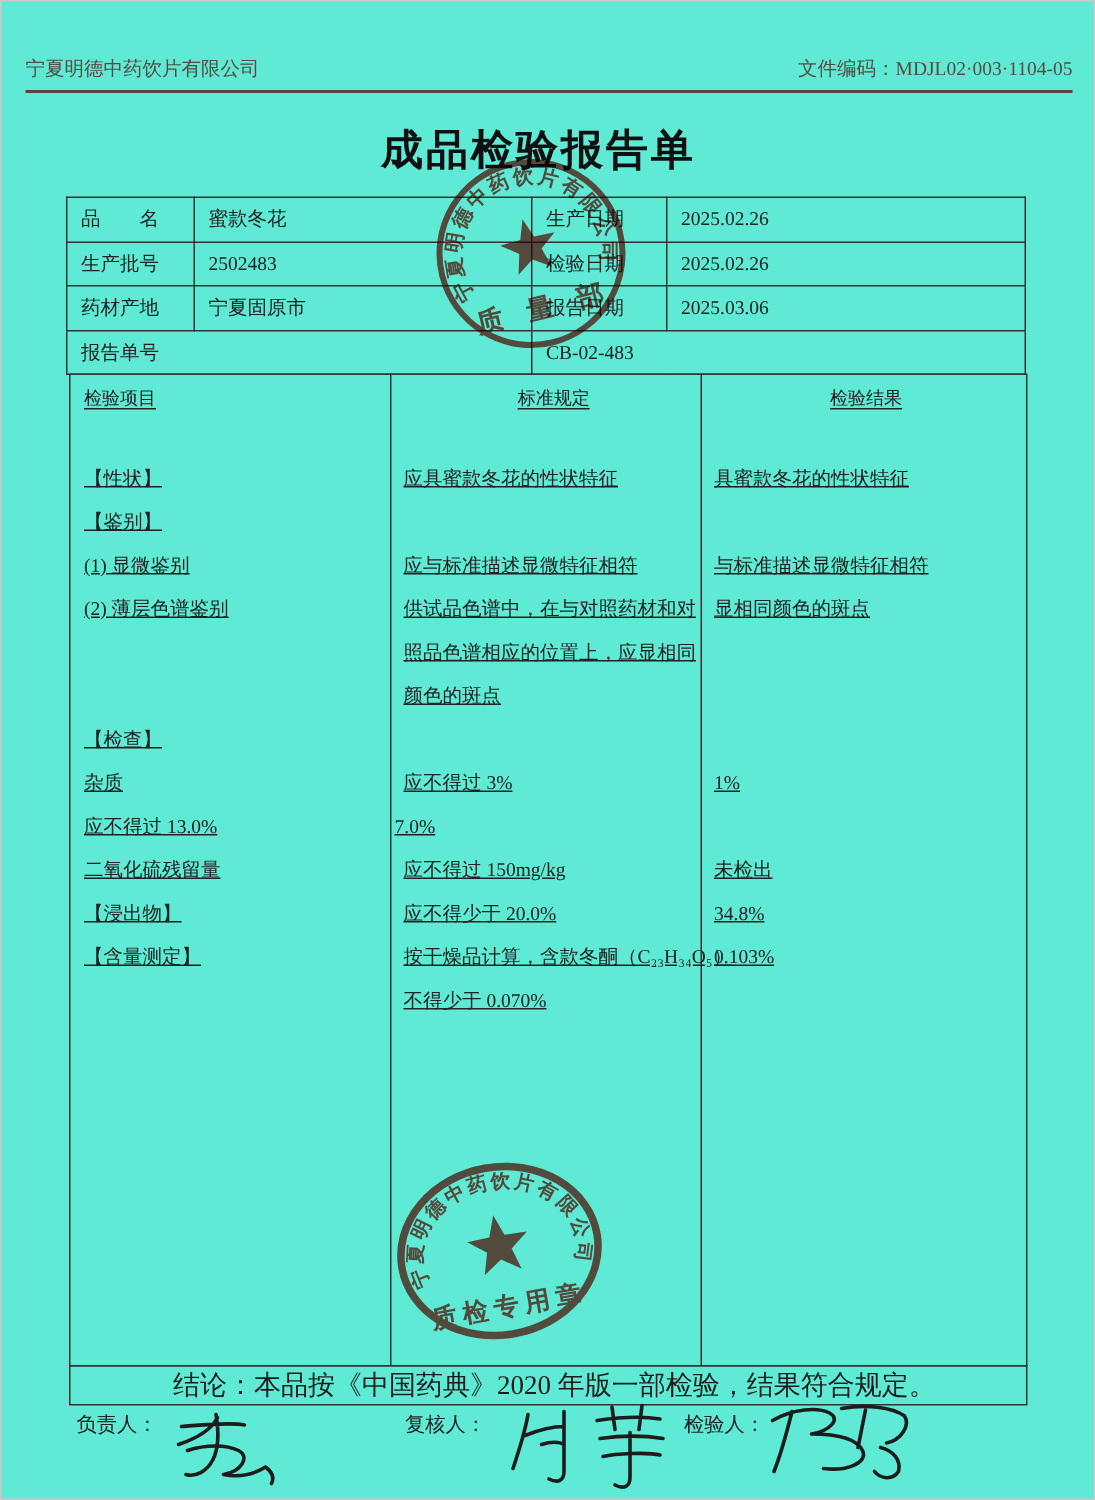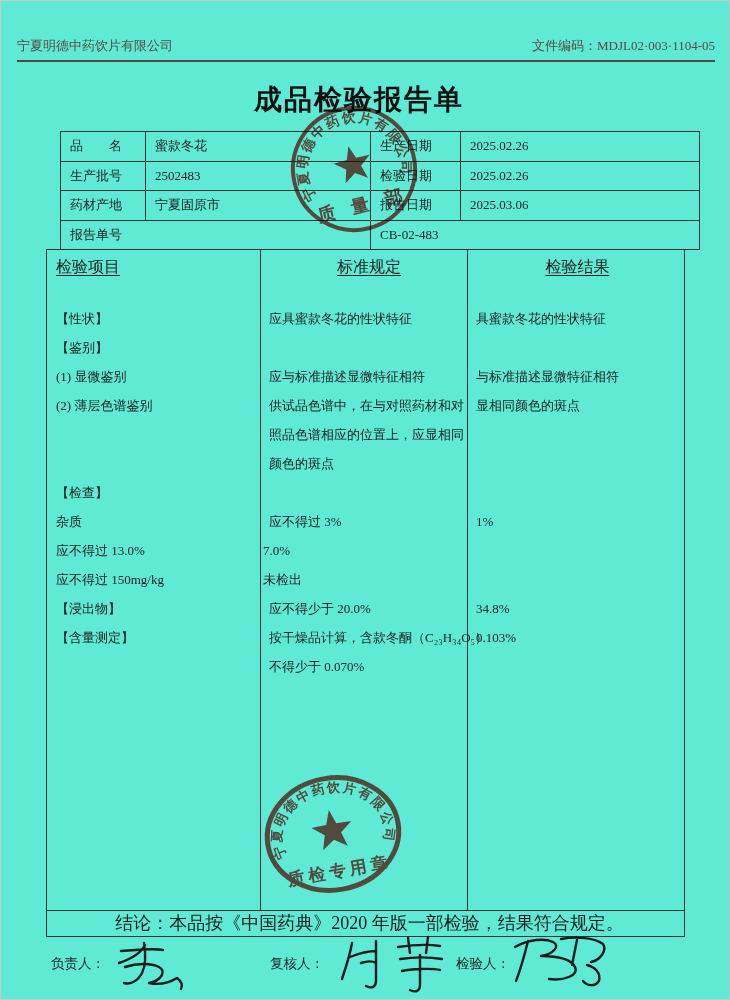--- a/index.html
+++ b/index.html
@@ -7,45 +7,45 @@
         font-family:"Liberation Serif","DejaVu Serif",serif;color:#222;
         overflow:hidden;border:1px solid #c9c9c9;box-sizing:border-box;}
   
   .hdr{position:absolute;left:16px;right:14px;top:24px;height:30px;
        border-bottom:2px solid #55483e;display:flex;justify-content:space-between;
        align-items:flex-end;padding-bottom:5px;font-size:13px;color:#5a4a40;}
   
   .title{position:absolute;left:0;right:12px;top:80px;text-align:center;
          font-size:28px;font-weight:bold;letter-spacing:2px;color:#101010;}
   
-  .info{position:absolute;left:59px;top:130px;border-collapse:collapse;table-layout:fixed;padding-left:28px;}
+  .info{position:absolute;left:43px;top:130px;border-collapse:collapse;table-layout:fixed;padding-left:28px;}
   .info td{border:1px solid #333;height:28.5px;font-size:13px;padding:0 2px 0 9px;
            color:#222;white-space:nowrap;overflow:hidden;}
   
   .main{position:absolute;left:45px;top:248px;width:639px;height:662px;
         border:1px solid #333;box-sizing:border-box;}
   .vline{position:absolute;top:0;bottom:0;width:1px;background:#333;}
-  .mhead{position:absolute;left:0;top:7px;right:0;display:flex;font-size:16px;color:#222;}
+  .mhead{position:absolute;left:0;top:7px;right:0;display:flex;font-size:12px;color:#222;}
   .mhead span{text-decoration:underline;text-underline-offset:3px;}
   .h1{width:213px;padding-left:9px;box-sizing:border-box;}
   .h2{width:207px;text-align:center;margin-left:11px;}
   .h3{width:217px;text-align:center;}
-  .mrows{position:absolute;left:0;top:54px;right:0;}
+  .mrows{position:absolute;left:0;top:54px;right:0;text-decoration:underline;}
   .mrow{display:flex;}
   .c1{width:213px;padding-left:9px;box-sizing:border-box;}
   .c2{width:207px;padding-left:9px;box-sizing:border-box;}
   .c3{width:217px;padding-left:9px;box-sizing:border-box;}
   .line{line-height:29px;font-size:13px;white-space:nowrap;color:#222;}
   
   .concl{position:absolute;left:45px;top:909px;width:639px;height:27px;
          border:1px solid #333;box-sizing:border-box;line-height:25px;
          font-size:18px;padding-left:8px;color:#1c1c1c;text-align:center;}
   
   .sig{position:absolute;left:45px;top:936px;width:660px;height:62px;font-size:13.5px;color:#222;}
-  .sig-label{position:absolute;top:18px;}
+  .sig-label{position:absolute;top:4px;}
   .sig-svg{position:absolute;}
   .ink{stroke:#1c1c1c;stroke-width:2.4;fill:none;stroke-linecap:round;stroke-linejoin:round;}
   
   .stamp{position:absolute;mix-blend-mode:multiply;opacity:0.88;}
   .stamp text{font-family:"Liberation Serif","DejaVu Serif",serif;font-weight:bold;}
 </style>
 </head>
 <body>
 
 <div class="page">
@@ -161,20 +161,23 @@
         </div>
         <div class="mrow">
           <div class="c2">
             <div class="line">应不得过 13.0%</div>
           </div>
           <div class="c3">
             <div class="line">7.0%</div>
           </div>
         </div>
         <div class="mrow">
+          <div class="c1">
+            <div class="line">二氧化硫残留量</div>
+          </div>
           <div class="c2">
             <div class="line">应不得过 150mg/kg</div>
           </div>
           <div class="c3">
             <div class="line">未检出</div>
           </div>
         </div>
         <div class="mrow">
           <div class="c1">
             <div class="line">【浸出物】</div>

